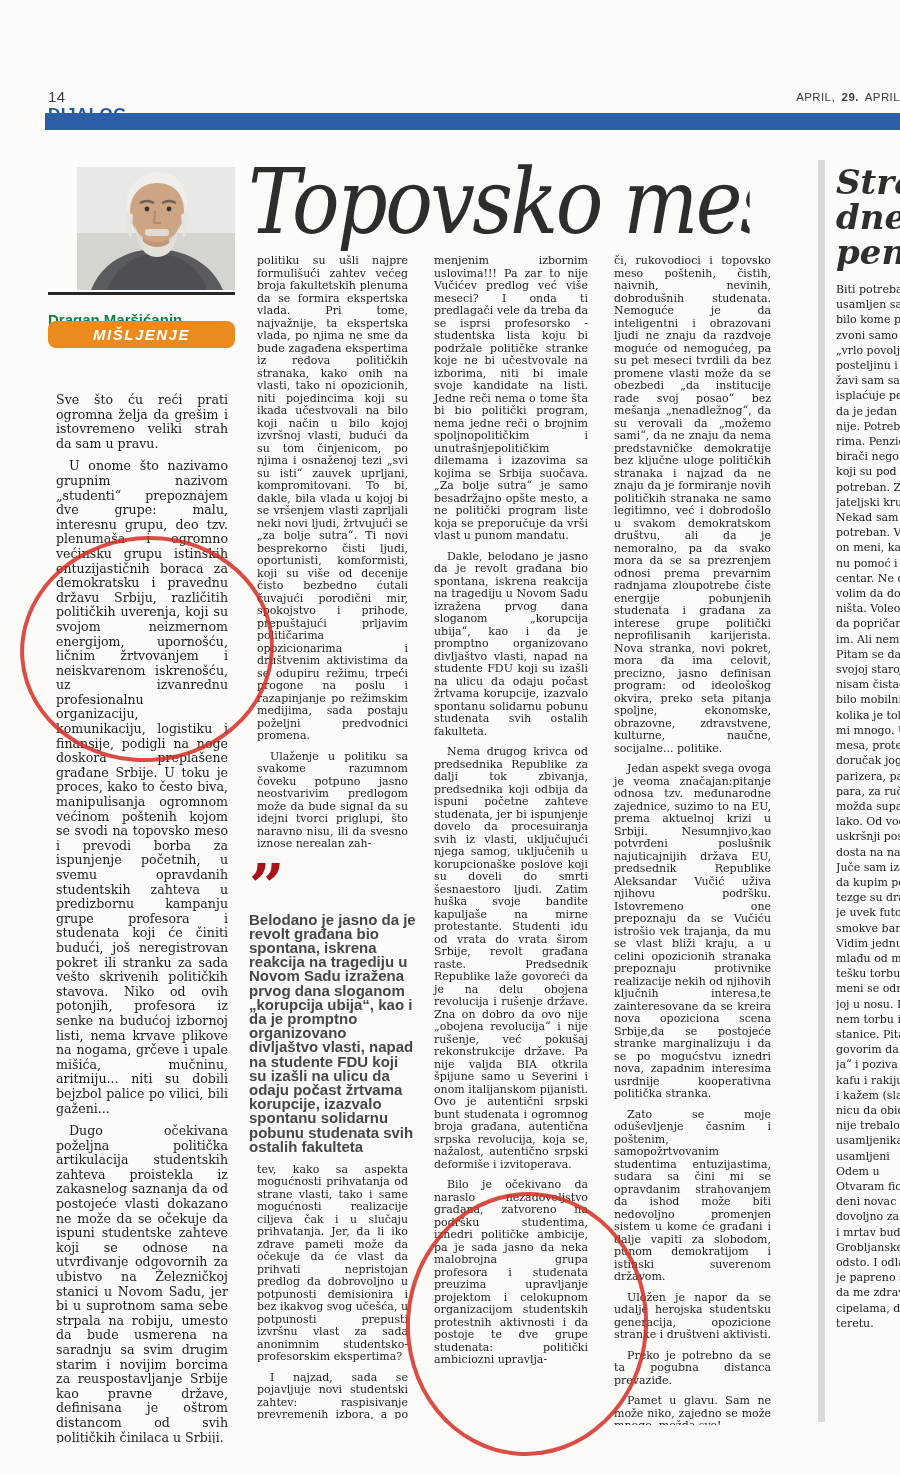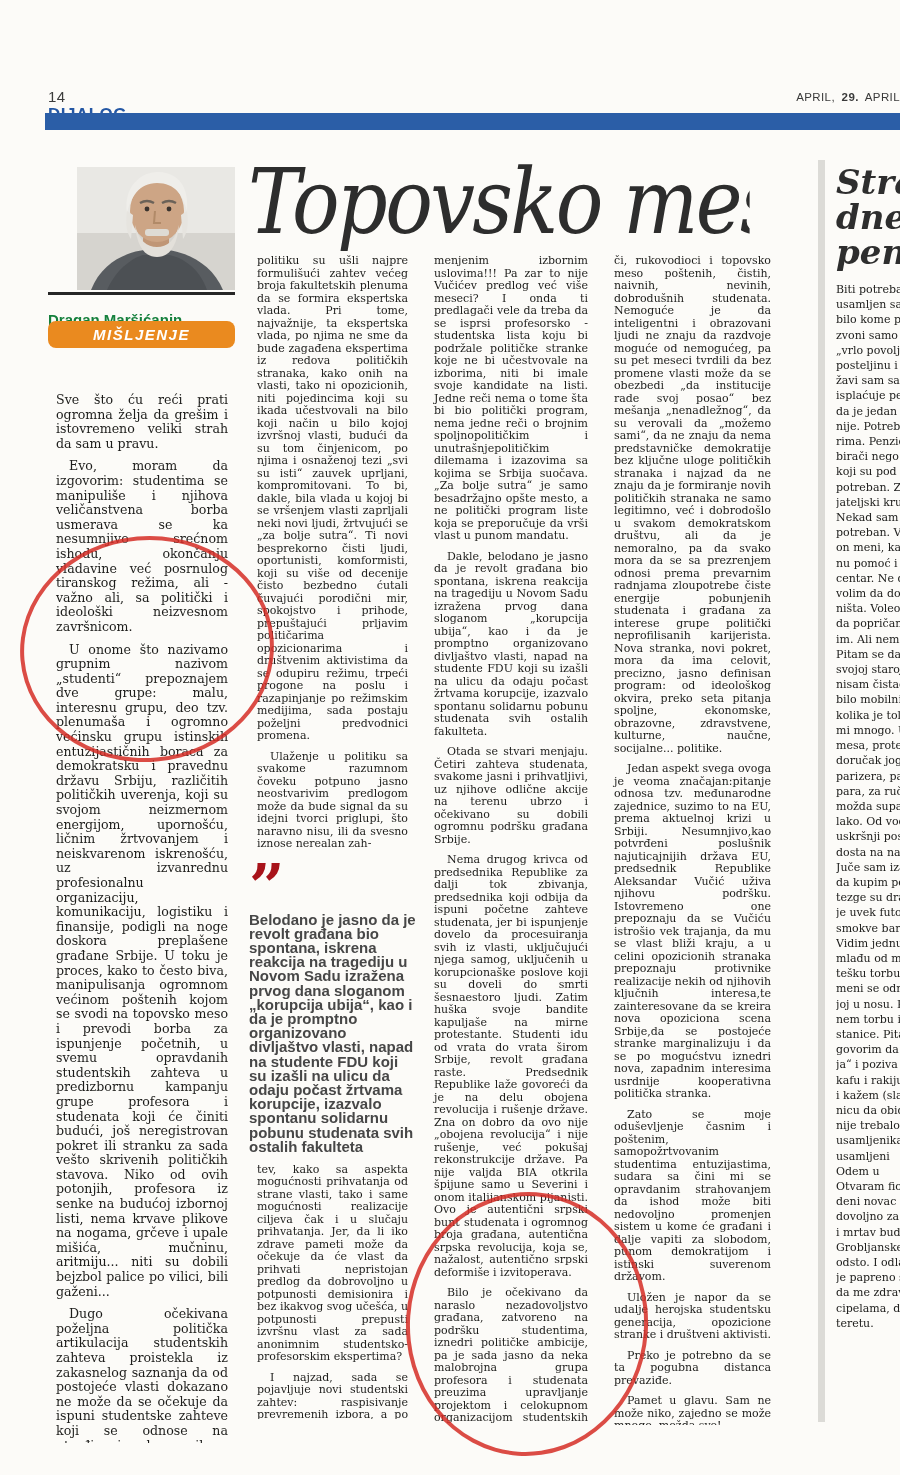--- a/index.html
+++ b/index.html
@@ -113,21 +113,20 @@
     </svg>
   </div>
   <div class="author-rule"></div>
   <div class="author-name">Dragan Maršićanin</div>
   <div class="opinion-label">
     <span>MIŠLJENJE</span>
   </div>
 
   <div class="bodycol col1">
       <div class="para">Sve što ću reći prati ogromna želja da grešim i istovremeno veliki strah da sam u pravu.</div>
-      <div class="para">Evo, moram da izgovorim: studentima se manipuliše i njihova veličanstvena borba usmerava se ka nesumnjivo srećnom ishodu, okončanju vladavine već posrnulog tiranskog režima, ali - važno ali, sa politički i ideološki neizvesnom završnicom.</div>
       <div class="para">U onome što nazivamo grupnim nazivom „studenti“ prepoznajem dve grupe: malu, interesnu grupu, deo tzv. plenumaša i ogromno većinsku grupu istinskih entuzijastičnih boraca za demokratsku i pravednu državu Srbiju, različitih političkih uverenja, koji su svojom neizmernom energijom, upornošću, ličnim žrtvovanjem i neiskvarenom iskrenošću, uz izvanrednu profesionalnu organizaciju, komunikaciju, logistiku i finansije, podigli na noge doskora preplašene građane Srbije. U toku je proces, kako to često biva, manipulisanja ogromnom većinom poštenih kojom se svodi na topovsko meso i prevodi borba za ispunjenje početnih, u svemu opravdanih studentskih zahteva u predizbornu kampanju grupe profesora i studenata koji će činiti budući, još neregistrovan pokret ili stranku za sada vešto skrivenih političkih stavova. Niko od ovih potonjih, profesora iz senke na budućoj izbornoj listi, nema krvave plikove na nogama, grčeve i upale mišića, mučninu, aritmiju... niti su dobili bejzbol palice po vilici, bili gaženi...</div>
       <div class="para">Dugo očekivana poželjna politička artikulacija studentskih zahteva proistekla iz zakasnelog saznanja da od postojeće vlasti dokazano ne može da se očekuje da ispuni studentske zahteve koji se odnose na utvrđivanje odgovornih za ubistvo na Železničkoj stanici u Novom Sadu, jer bi u suprotnom sama sebe strpala na robiju, umesto da bude usmerena na saradnju sa svim drugim starim i novijim borcima za reuspostavljanje Srbije kao pravne države,  definisana je oštrom distancom od svih političkih činilaca u Srbiji.</div>
     </div>
 
   <div class="bodycol col2">
     <div>
         <div class="para">politiku su ušli najpre formulišući zahtev većeg broja fakultetskih plenuma da se formira ekspertska vlada. Pri tome, najvažnije, ta ekspertska vlada, po njima ne sme da bude zagađena ekspertima iz redova političkih stranaka, kako onih na vlasti, tako ni opozicionih, niti pojedincima koji su ikada učestvovali na bilo koji način u bilo kojoj izvršnoj vlasti, budući da su tom činjenicom, po njima i osnaženoj tezi „svi su isti“ zauvek uprljani, kompromitovani.  To bi, dakle, bila vlada u kojoj bi se vršenjem vlasti zaprljali neki novi ljudi, žrtvujući se „za bolje sutra“. Ti novi besprekorno čisti ljudi, oportunisti, komformisti, koji su više od decenije čisto bezbedno ćutali čuvajući porodični mir, spokojstvo i prihode, prepuštajući prljavim političarima opozicionarima i društvenim aktivistima da se odupiru režimu, trpeći progone na poslu i razapinjanje po režimskim medijima, sada postaju poželjni predvodnici promena.</div>
         <div class="para">Ulaženje u politiku sa svakome razumnom čoveku potpuno jasno neostvarivim predlogom može da bude signal da su idejni tvorci priglupi, što naravno nisu, ili da svesno iznose nerealan zah-</div>
       </div>
     <div class="pull-quote">
@@ -136,21 +135,20 @@
     </div>
     <div>
         <div class="para">tev, kako sa aspekta mogućnosti prihvatanja od strane vlasti, tako i same mogućnosti realizacije ciljeva čak i u slučaju prihvatanja. Jer, da li iko zdrave pameti može da očekuje da će vlast da prihvati nepristojan predlog da dobrovoljno u potpunosti demisionira i bez ikakvog svog učešća, u potpunosti prepusti izvršnu vlast za sada anonimnim studentsko-profesorskim ekspertima?</div>
         <div class="para">I najzad, sada se pojavljuje novi studentski zahtev: raspisivanje prevremenih izbora, a po neiz-</div>
       </div>
   </div>
 
   <div class="bodycol col3">
       <div class="para">menjenim izbornim uslovima!!! Pa zar to nije Vučićev predlog već više meseci? I onda ti predlagači vele da treba da se isprsi profesorsko - studentska lista koju bi podržale političke stranke koje ne bi učestvovale na izborima, niti bi imale svoje kandidate na listi. Jedne reči nema o tome šta bi bio politički program, nema jedne reči o brojnim spoljnopolitičkim i unutrašnjepolitičkim dilemama i izazovima  sa kojima se Srbija suočava. „Za bolje sutra“ je samo besadržajno opšte mesto, a ne politički program liste koja se preporučuje da vrši vlast u punom mandatu.</div>
       <div class="para">Dakle, belodano je jasno da je revolt građana bio spontana, iskrena reakcija na tragediju u Novom Sadu izražena prvog dana sloganom „korupcija ubija“, kao i da je promptno organizovano divljaštvo  vlasti, napad na studente FDU koji su izašli na ulicu da odaju počast žrtvama korupcije, izazvalo spontanu solidarnu pobunu studenata svih ostalih fakulteta.</div>
-      <div class="para">Otada se stvari menjaju. Četiri zahteva studenata, svakome jasni i prihvatljivi, uz njihove odlične akcije na terenu ubrzo i očekivano  su dobili ogromnu podršku građana Srbije.</div>
       <div class="para">Nema drugog krivca od predsednika Republike za dalji tok zbivanja, predsednika koji odbija da ispuni početne zahteve studenata, jer bi ispunjenje dovelo da procesuiranja svih iz vlasti, uključujući njega samog, uključenih u korupcionaške poslove koji su doveli do smrti šesnaestoro  ljudi. Zatim huška svoje bandite kapuljaše na mirne protestante. Studenti idu od vrata do vrata širom Srbije, revolt građana raste. Predsednik Republike laže govoreći da je na delu obojena revolucija i rušenje države. Zna on dobro da ovo nije „obojena revolucija“ i nije rušenje, već pokušaj rekonstrukcije države. Pa nije valjda BIA otkrila špijune samo u Severini i onom italijanskom pijanisti. Ovo je autentični srpski bunt studenata i ogromnog broja građana, autentična srpska revolucija, koja se, nažalost, autentično srpski deformiše i izvitoperava.</div>
       <div class="para">Bilo je očekivano da naraslo nezadovoljstvo građana, zatvoreno na podršku studentima, iznedri političke ambicije, pa je sada jasno da neka malobrojna grupa profesora i studenata preuzima upravljanje projektom i celokupnom organizacijom studentskih protestnih aktivnosti i da postoje te dve grupe studenata: politički ambiciozni upravlja-</div>
     </div>
 
   <div class="bodycol col4">
     <div>
         <div class="para">či, rukovodioci i topovsko meso poštenih, čistih, naivnih, nevinih, dobrodušnih studenata. Nemoguće je da inteligentni i obrazovani ljudi ne znaju da razdvoje moguće od nemogućeg, pa su pet meseci tvrdili da bez promene vlasti može da se obezbedi „da institucije rade svoj posao“ bez mešanja „nenadležnog“, da su verovali da „možemo sami“, da ne znaju da nema predstavničke demokratije bez ključne uloge političkih stranaka i najzad da ne znaju da je formiranje novih političkih stranaka ne samo legitimno, već i dobrodošlo u svakom demokratskom društvu, ali da je nemoralno, pa da svako mora da se sa prezrenjem odnosi prema prevarnim radnjama zloupotrebe čiste energije pobunjenih studenata i građana za  interese grupe politički neprofilisanih karijerista. Nova stranka, novi pokret, mora da ima celovit, precizno, jasno definisan program: od ideološkog okvira, preko seta pitanja spoljne, ekonomske, obrazovne, zdravstvene, kulturne, naučne, socijalne... politike.</div>
         <div class="para">Jedan aspekt svega ovoga je veoma značajan:pitanje odnosa tzv. međunarodne zajednice, suzimo to na EU, prema aktuelnoj krizi u Srbiji. Nesumnjivo,kao potvrđeni poslušnik najuticajnijih država EU, predsednik Republike Aleksandar Vučić uživa njihovu podršku. Istovremeno one prepoznaju da se Vučiću istrošio vek trajanja, da mu se vlast bliži kraju, a u celini opozicionih stranaka prepoznaju protivnike realizacije nekih od njihovih ključnih interesa,te zainteresovane da se kreira nova opoziciona scena Srbije,da se postojeće stranke marginalizuju i da se po mogućstvu iznedri nova, zapadnim interesima usrdnije kooperativna politička stranka.</div>
         <div class="para">Zato se moje oduševljenje časnim i poštenim, samopožrtvovanim studentima entuzijastima, sudara sa čini mi se opravdanim strahovanjem da ishod može biti nedovoljno promenjen sistem u kome će građani i dalje vapiti za slobodom, punom demokratijom i istinski suverenom državom.</div>
         <div class="para">Uložen je napor da se udalje herojska studentsku generacija, opozicione stranke i društveni aktivisti.</div>

